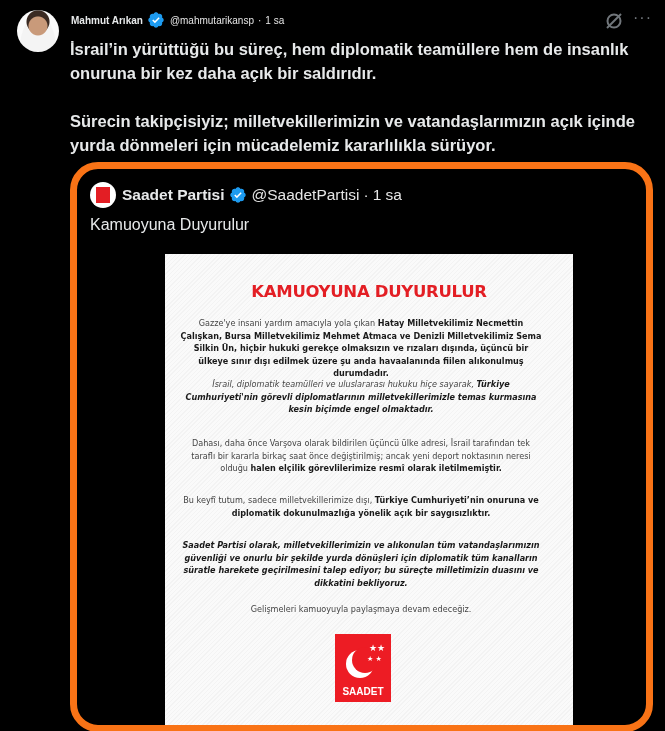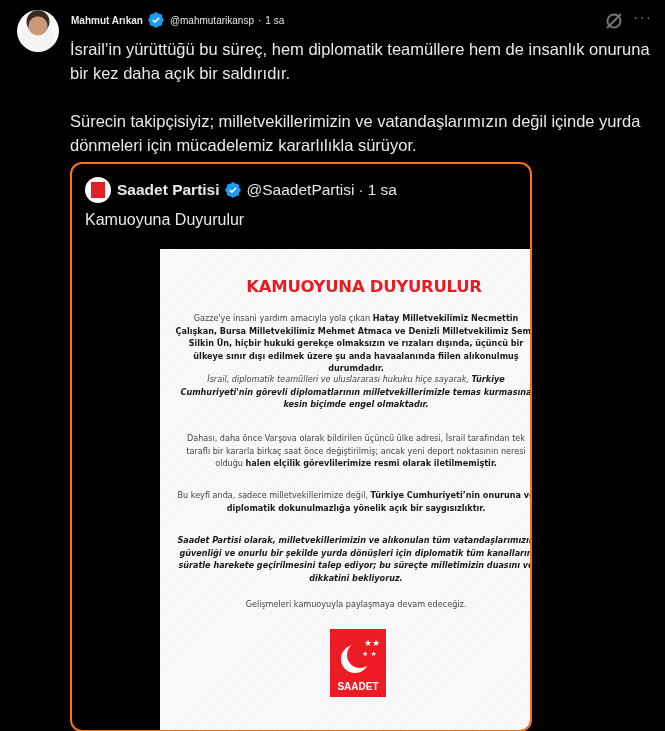--- a/index.html
+++ b/index.html
@@ -15,24 +15,24 @@
   .header { position: absolute; left: 71px; top: 11px; display: flex; align-items: center; font-size: 10px; white-space: nowrap; }
   .name { font-weight: bold; color: #e7e9ea; }
   .verified { width: 18px; height: 18px; margin: 0 5px 0 4px; }
   .handle, .dot, .time { color: #e5e5e5; }
   .dot { margin: 0 4px; }
 
   .grok-icon { position: absolute; left: 604px; top: 11px; width: 20px; height: 20px; }
   .more-icon { position: absolute; left: 633px; top: 11px; width: 20px; height: 20px; color: #71767b; font-size: 16px; letter-spacing: 1px; line-height: 14px; }
 
   .tweet-text { position: absolute; left: 70px; top: 37px; width: 580px; font-size: 16.5px; line-height: 24px; color: #e7e9ea; }
-  .tweet-text p { margin: 0; }
+  .tweet-text p { margin: 0; font-weight: bold; }
   .tweet-text .gap { height: 24px; }
 
-  .quote { position: absolute; left: 70px; top: 162px; width: 462px; height: 570px; border: 2px solid #f97316; border-radius: 12px; overflow: hidden; }
+  .quote { position: absolute; left: 70px; top: 162px; width: 583px; height: 570px; border: 7px solid #f97316; border-radius: 28px; overflow: hidden; }
   .q-header { position: absolute; left: 13px; top: 13px; display: flex; align-items: center; font-size: 15.5px; white-space: nowrap; }
   .q-avatar { width: 26px; height: 26px; border-radius: 50%; background: #fff; margin-right: 6px; position: relative; }
   .q-avatar .inner { position: absolute; left: 6px; top: 5px; width: 14px; height: 16px; background: #e31e24; }
   .q-text { position: absolute; left: 13px; top: 47px; font-size: 16px; color: #e7e9ea; }
 
   .doc { position: absolute; left: 88px; top: 85px; width: 408px; height: 490px;
     background: repeating-linear-gradient(135deg, #fafafa 0 2px, #f3f3f3 2px 3px);
     color: #333; font-family: "DejaVu Sans", sans-serif; text-align: center; }
   .doc-title { position: absolute; left: 0; right: 0; top: 28px; color: #e31e24; font-weight: bold; font-size: 16.5px; letter-spacing: -0.3px; }
   .para { position: absolute; left: 14px; right: 30px; font-size: 8.1px; line-height: 12.5px; color: #444; }
@@ -63,21 +63,21 @@
 
 <svg class="grok-icon" viewBox="0 0 20 20">
   <circle cx="10" cy="10" r="6.5" fill="none" stroke="#71767b" stroke-width="2"></circle>
   <line x1="3" y1="17" x2="17" y2="3" stroke="#71767b" stroke-width="2"></line>
 </svg>
 <div class="more-icon">···</div>
 
 <div class="tweet-text">
   <p>İsrail’in yürüttüğü bu süreç, hem diplomatik teamüllere hem de insanlık onuruna bir kez daha açık bir saldırıdır.</p>
   <div class="gap"></div>
-  <p>Sürecin takipçisiyiz; milletvekillerimizin ve vatandaşlarımızın değil içinde yurda dönmeleri için mücadelemiz kararlılıkla sürüyor.</p>
+  <p>Sürecin takipçisiyiz; milletvekillerimizin ve vatandaşlarımızın açık içinde yurda dönmeleri için mücadelemiz kararlılıkla sürüyor.</p>
 </div>
 
 <div class="quote">
   <div class="q-header">
     <div class="q-avatar">
         <div class="inner"></div>
       </div>
     <span class="name">Saadet Partisi</span>
     <svg class="verified" viewBox="0 0 24 24">
       <path fill="#1d9bf0" d="M22.25 12c0-1.43-.88-2.67-2.19-3.34.46-1.39.2-2.9-.81-3.91s-2.52-1.27-3.91-.81c-.66-1.31-1.91-2.19-3.34-2.19s-2.67.88-3.33 2.19c-1.4-.46-2.91-.2-3.92.81s-1.26 2.52-.8 3.91c-1.31.67-2.2 1.91-2.2 3.34s.89 2.67 2.2 3.34c-.46 1.39-.21 2.9.8 3.91s2.52 1.26 3.91.81c.67 1.31 1.91 2.19 3.34 2.19s2.68-.88 3.34-2.19c1.39.45 2.9.2 3.91-.81s1.27-2.52.81-3.91c1.31-.67 2.19-1.91 2.19-3.34z"></path>
@@ -87,21 +87,21 @@
     <span class="dot">·</span>
     <span class="time">1 sa</span>
   </div>
   <div class="q-text">Kamuoyuna Duyurulur</div>
 
   <div class="doc">
     <div class="doc-title">KAMUOYUNA DUYURULUR</div>
     <div class="para p1"><span>Gazze'ye insani yardım amacıyla yola çıkan </span><b>Hatay Milletvekilimiz Necmettin Çalışkan, Bursa Milletvekilimiz Mehmet Atmaca ve Denizli Milletvekilimiz Sema Silkin Ün, hiçbir hukuki gerekçe olmaksızın ve rızaları dışında, üçüncü bir ülkeye sınır dışı edilmek üzere şu anda havaalanında fiilen alıkonulmuş durumdadır.</b></div>
     <div class="para p2"><span>İsrail, diplomatik teamülleri ve uluslararası hukuku hiçe sayarak, </span><b>Türkiye Cumhuriyeti'nin görevli diplomatlarının milletvekillerimizle temas kurmasına kesin biçimde engel olmaktadır.</b></div>
     <div class="para p3"><span>Dahası, daha önce Varşova olarak bildirilen üçüncü ülke adresi, İsrail tarafından tek taraflı bir kararla birkaç saat önce değiştirilmiş; ancak yeni deport noktasının neresi olduğu </span><b>halen elçilik görevlilerimize resmî olarak iletilmemiştir.</b></div>
-    <div class="para p4"><span>Bu keyfî anda, sadece milletvekillerimize değil, </span><b>Türkiye Cumhuriyeti’nin onuruna ve diplomatik dokunulmazlığa yönelik açık bir saygısızlıktır.</b></div>
+    <div class="para p4"><span>Bu keyfî tutum, sadece milletvekillerimize dışı, </span><b>Türkiye Cumhuriyeti’nin onuruna ve diplomatik dokunulmazlığa yönelik açık bir saygısızlıktır.</b></div>
     <div class="para p5"><span></span><b>Saadet Partisi olarak, milletvekillerimizin ve alıkonulan tüm vatandaşlarımızın güvenliği ve onurlu bir şekilde yurda dönüşleri için diplomatik tüm kanalların süratle harekete geçirilmesini talep ediyor; bu süreçte milletimizin duasını ve dikkatini bekliyoruz.</b></div>
     <div class="para p6"><span>Gelişmeleri kamuoyuyla paylaşmaya devam edeceğiz.</span><b></b></div>
     <div class="logo">
       <svg width="56" height="68" viewBox="0 0 56 68">
         <circle cx="25" cy="30" r="14" fill="#fff"></circle>
         <circle cx="30" cy="26" r="13" fill="#ed1c24"></circle>
         <text x="34" y="17" font-size="9" fill="#fff" font-family="DejaVu Sans, sans-serif">★★</text>
         <text x="32" y="27" font-size="7" fill="#fff" font-family="DejaVu Sans, sans-serif">★ ★</text>
         <text x="28" y="61" text-anchor="middle" font-size="10" font-weight="bold" fill="#fff" font-family="Liberation Sans, sans-serif">SAADET</text>
       </svg>

